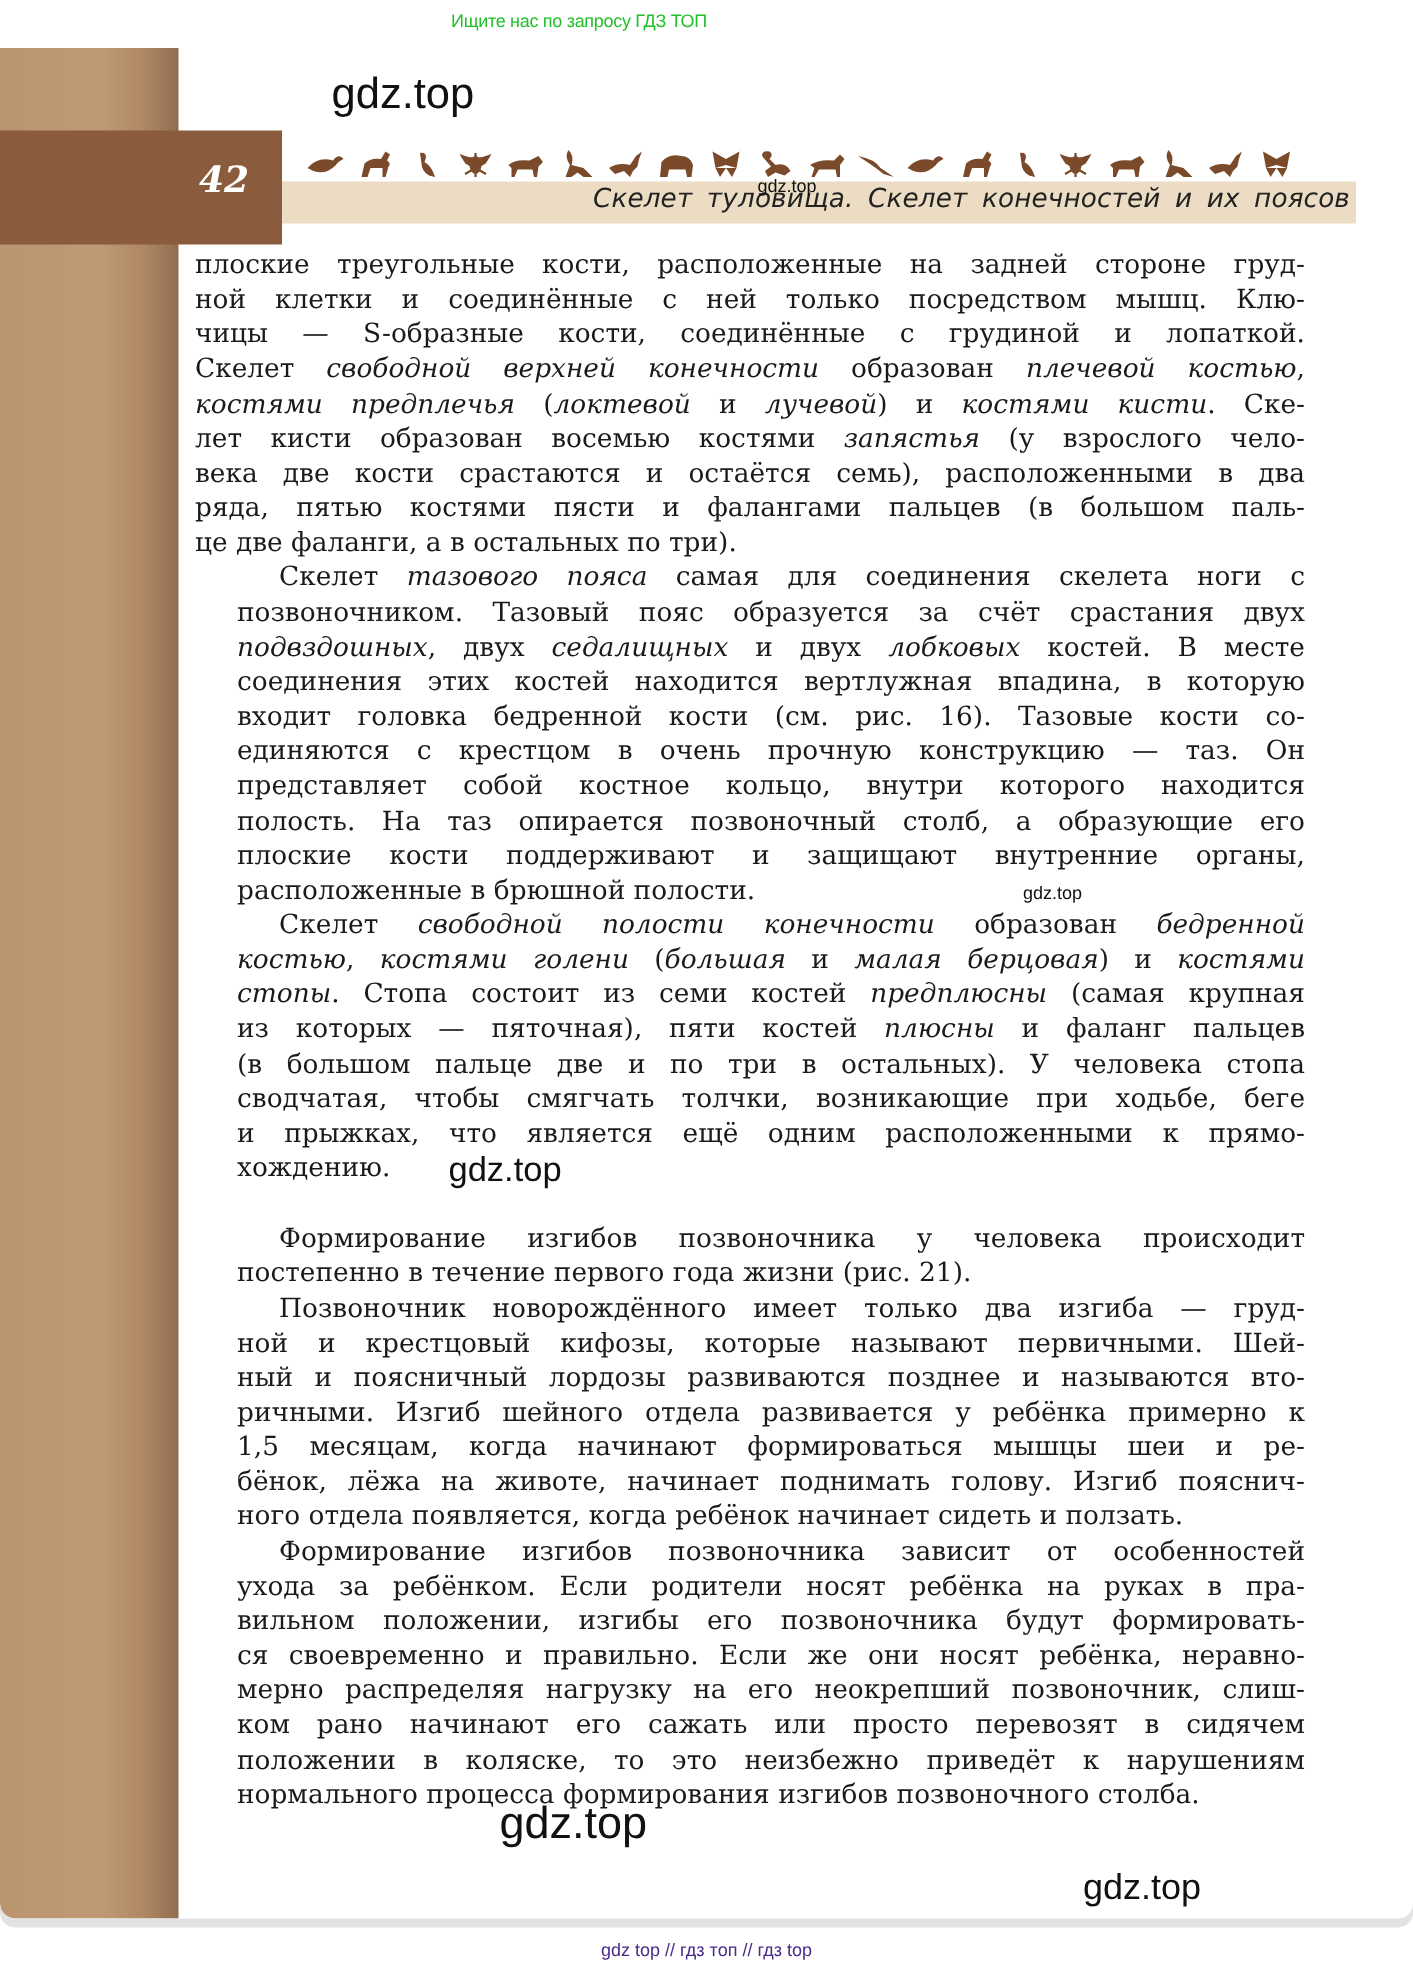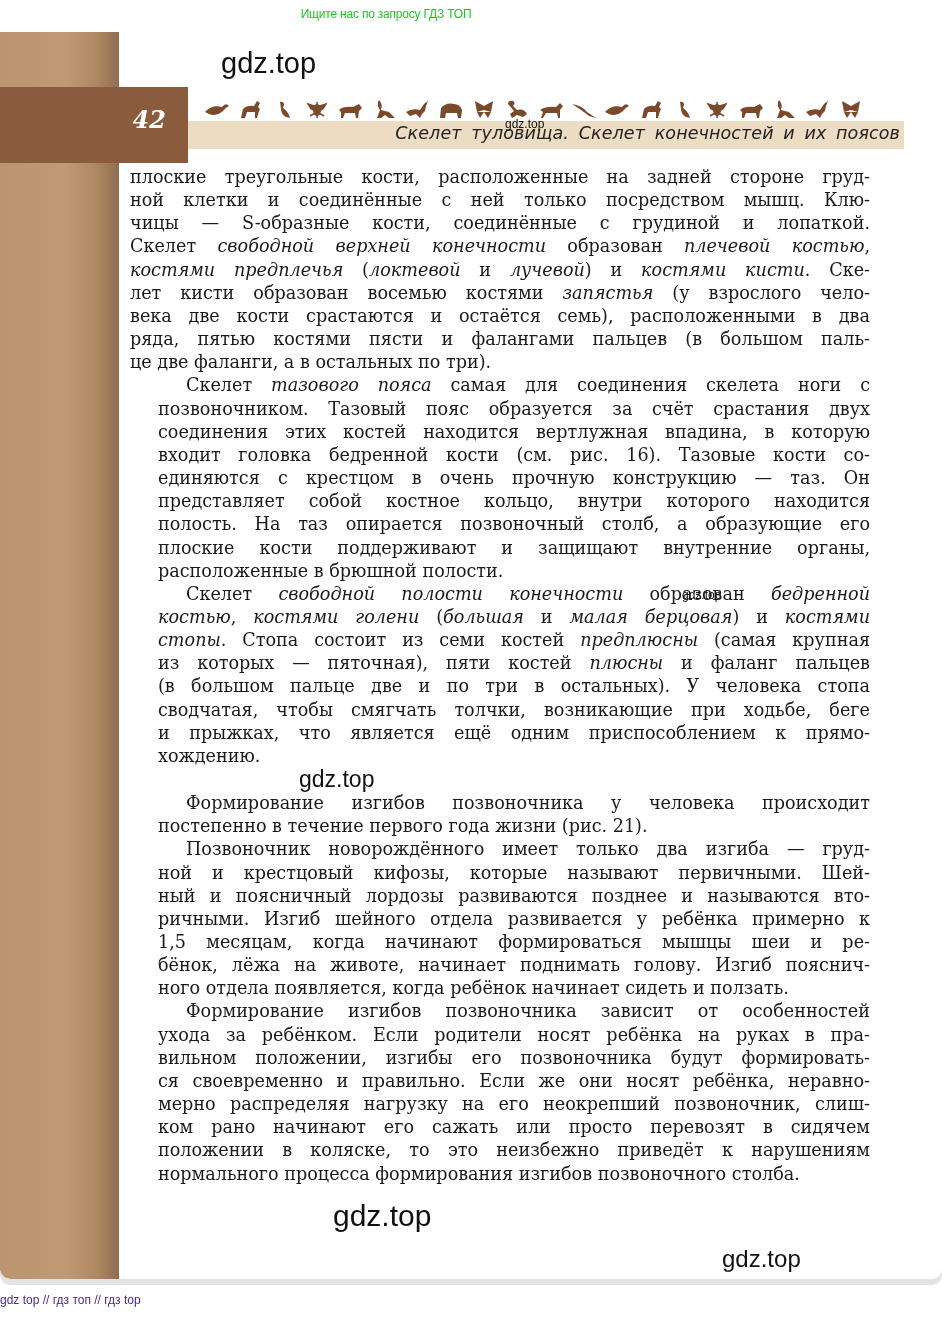--- a/index.html
+++ b/index.html
@@ -20,21 +20,21 @@
   .wm-small2 { left:682px; top:556px; font-size:12px; }
   .wm-mid { left:299px; top:734px; font-size:23px; }
   .wm-bot1 { left:333px; top:1167px; font-size:30px; }
   .wm-bot2 { left:722px; top:1213px; font-size:24px; }
   .body-text { position:absolute; left:130px; top:134px; width:740px; font-family:"DejaVu Serif", serif; font-size:17.6px; line-height:23.15px; color:#1a1a1a; }
   .para { margin:0; text-align:justify; text-align-last:left; }
   .para.indent { text-indent:28px; }
   .line { display:block; text-align:justify; text-align-last:justify; white-space:nowrap; }
   .line.last { text-align-last:left; }
   i { font-style:italic; }
-  .footer { position:absolute; top:1293px; left:0; width:942px; font-family:"Liberation Sans", sans-serif; font-size:12px; color:#4a2a8a; }
+  .footer { position:absolute; top:1293px; left:0; width:942px; text-align:center; font-family:"Liberation Sans", sans-serif; font-size:12px; color:#4a2a8a; }
 </style>
 </head>
 <body>
 
 <div class="top-banner">
   <span>Ищите нас по запросу ГДЗ ТОП</span>
 </div>
 
 <div class="page">
   <div class="sidebar"></div>
@@ -127,36 +127,37 @@
         <span class="line"><span>Скелет </span><i>свободной верхней конечности</i><span> образован </span><i>плечевой костью</i><span>,</span></span>
         <span class="line"><i>костями предплечья</i><span> (</span><i>локтевой</i><span> и </span><i>лучевой</i><span>) и </span><i>костями кисти</i><span>. Ске-</span></span>
         <span class="line"><span>лет кисти образован восемью костями </span><i>запястья</i><span> (у взрослого чело-</span></span>
         <span class="line"><span>века две кости срастаются и остаётся семь), расположенными в два</span></span>
         <span class="line"><span>ряда, пятью костями пясти и фалангами пальцев (в большом паль-</span></span>
         <span class="line last"><span>це две фаланги, а в остальных по три).</span></span>
       </div>
       <div class="para indent">
         <span class="line" style="padding-left: 28px;"><span>Скелет </span><i>тазового пояса</i><span> самая для соединения скелета ноги с</span></span>
         <span class="line"><span>позвоночником. Тазовый пояс образуется за счёт срастания двух</span></span>
+        <span class="line"><i>подвздошных</i><span>, двух </span><i>седалищных</i><span> и двух </span><i>лобковых</i><span> костей. В месте</span></span>
         <span class="line"><span>соединения этих костей находится вертлужная впадина, в которую</span></span>
         <span class="line"><span>входит головка бедренной кости (см. рис. 16). Тазовые кости со-</span></span>
         <span class="line"><span>единяются с крестцом в очень прочную конструкцию — таз. Он</span></span>
         <span class="line"><span>представляет собой костное кольцо, внутри которого находится</span></span>
         <span class="line"><span>полость. На таз опирается позвоночный столб, а образующие его</span></span>
         <span class="line"><span>плоские кости поддерживают и защищают внутренние органы,</span></span>
         <span class="line last"><span>расположенные в брюшной полости.</span></span>
       </div>
       <div class="para indent">
         <span class="line" style="padding-left: 28px;"><span>Скелет </span><i>свободной полости конечности</i><span> образован </span><i>бедренной</i></span>
         <span class="line"><i>костью</i><span>, </span><i>костями голени</i><span> (</span><i>большая</i><span> и </span><i>малая берцовая</i><span>) и </span><i>костями</i></span>
         <span class="line"><i>стопы</i><span>. Стопа состоит из семи костей </span><i>предплюсны</i><span> (самая крупная</span></span>
         <span class="line"><span>из которых — пяточная), пяти костей </span><i>плюсны</i><span> и фаланг пальцев</span></span>
         <span class="line"><span>(в большом пальце две и по три в остальных). У человека стопа</span></span>
         <span class="line"><span>сводчатая, чтобы смягчать толчки, возникающие при ходьбе, беге</span></span>
-        <span class="line"><span>и прыжках, что является ещё одним приспособлением к прямо-</span></span>
+        <span class="line"><span>и прыжках, что является ещё одним расположенными к прямо-</span></span>
         <span class="line last"><span>хождению.</span></span>
       </div>
       <div class="para indent">
         <span class="line" style="padding-left: 28px; margin-top: 24px;"><span>Формирование изгибов позвоночника у человека происходит</span></span>
         <span class="line last"><span>постепенно в течение первого года жизни (рис. 21).</span></span>
       </div>
       <div class="para indent">
         <span class="line" style="padding-left: 28px;"><span>Позвоночник новорождённого имеет только два изгиба — груд-</span></span>
         <span class="line"><span>ной и крестцовый кифозы, которые называют первичными. Шей-</span></span>
         <span class="line"><span>ный и поясничный лордозы развиваются позднее и называются вто-</span></span>

